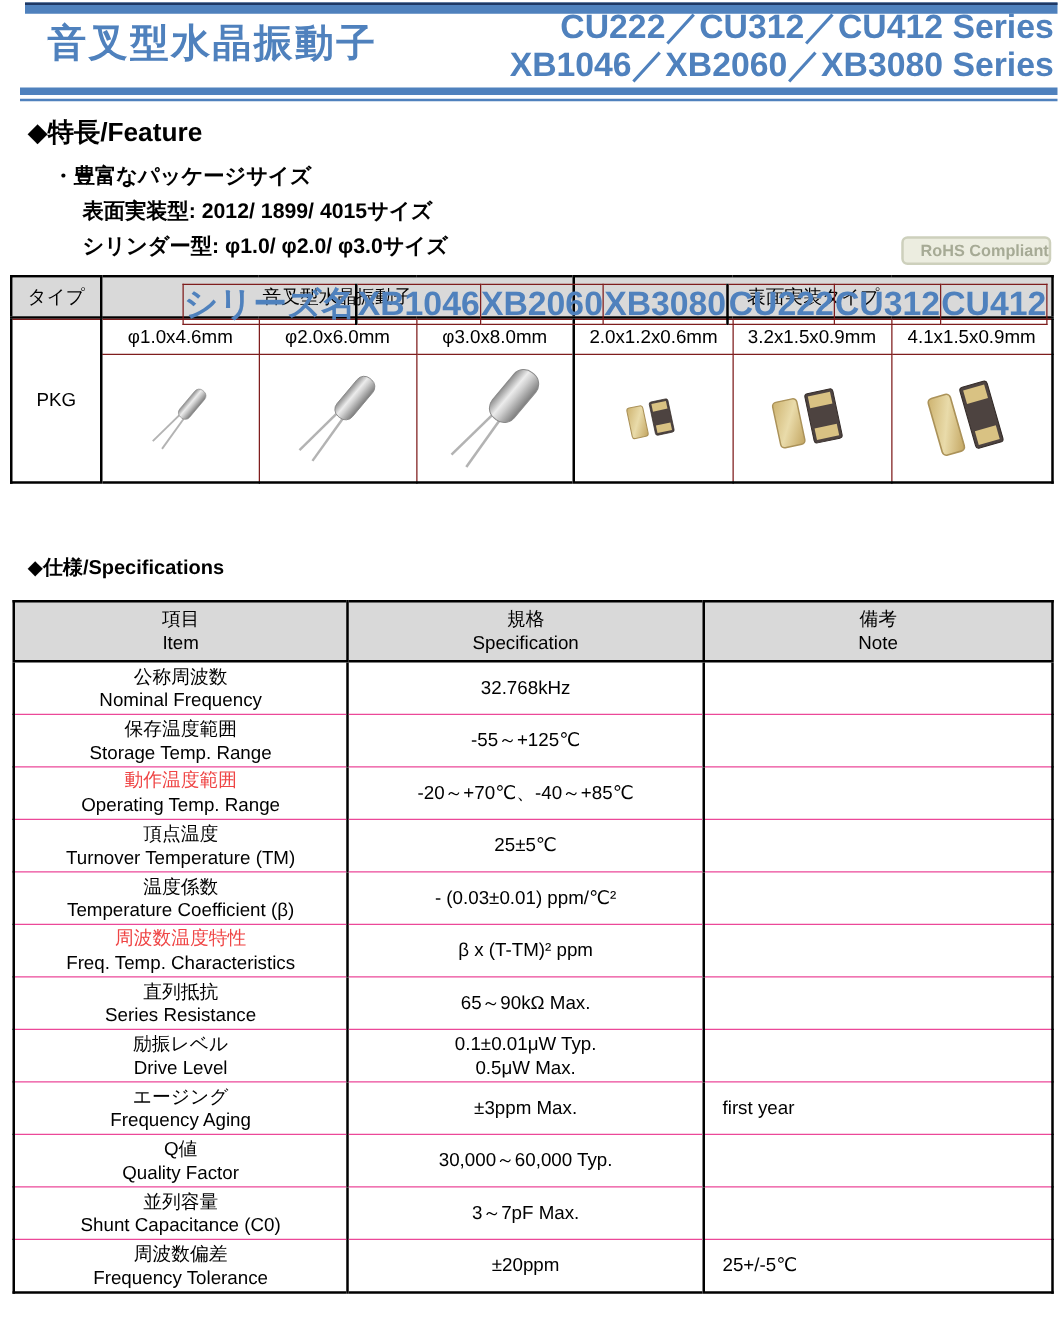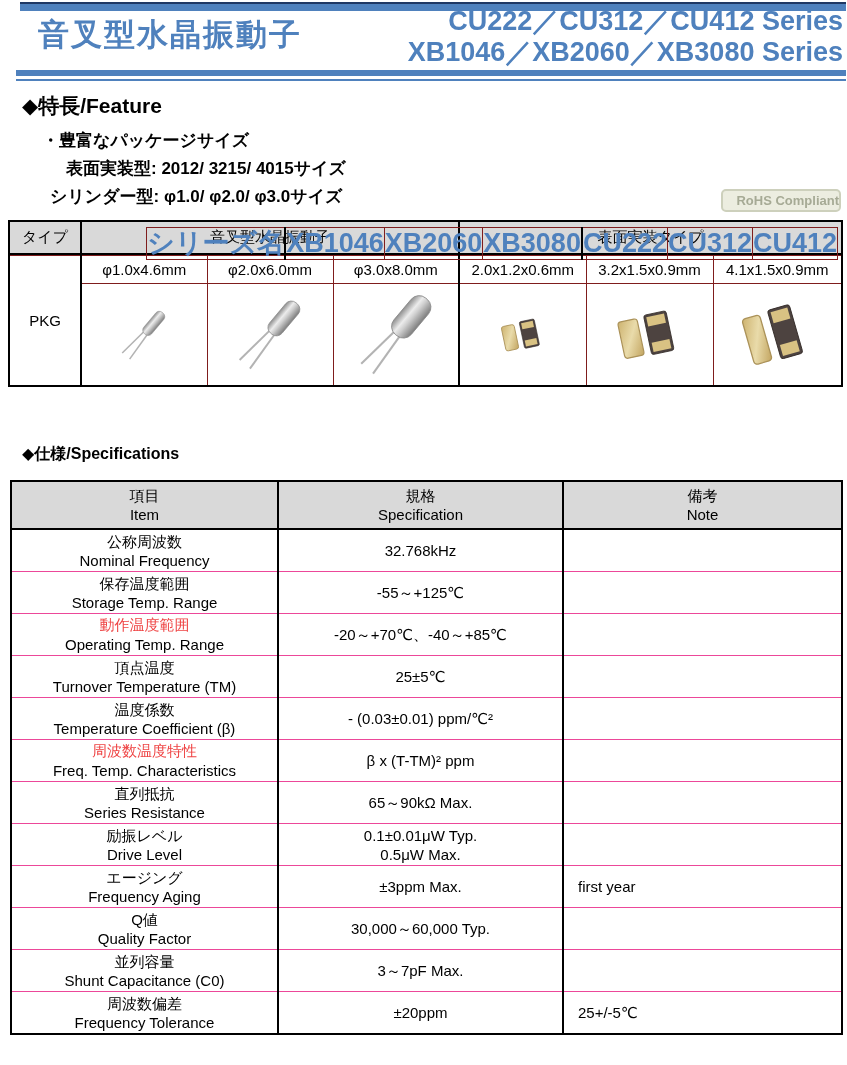--- a/index.html
+++ b/index.html
@@ -14,21 +14,21 @@
   .series { position:absolute; right:4px; top:6px; text-align:right; font-weight:bold;
             color:#4f81bd; font-size:27px; line-height:31px; white-space:nowrap; }
   .double-rule { position:absolute; left:16px; top:70px; width:830px; }
   .double-rule .thick { height:6px; background:#4f81bd; }
   .double-rule .thin  { height:2px; background:#4f81bd; margin-top:3px; }
 
   
   .feature-heading { position:absolute; left:22px; top:92px;  font-size:21px; font-weight:bold; }
   .feature-bullet  { position:absolute; left:42px; top:129px; font-size:17px; font-weight:bold; }
   .feature-smd     { position:absolute; left:66px; top:157px; font-size:17px; font-weight:bold; }
-  .feature-cyl     { position:absolute; left:50px; top:185px; font-size:17px; font-weight:bold; }
+  .feature-cyl     { position:absolute; left:66px; top:185px; font-size:17px; font-weight:bold; }
   .rohs { position:absolute; left:721px; top:189px; width:120px; height:23px; box-sizing:border-box;
           background:#ecede0; border:2px solid #cdd0bc; border-radius:5px;
           color:#a6aa95; font-size:13px; font-weight:bold; text-align:right; line-height:19px; }
 
   
   .pkg-table { position:absolute; left:8px; top:220px; width:833px; border-collapse:collapse;
                table-layout:fixed; text-align:center; font-size:15px; border:2px solid #000; }
   .pkg-table td { border:1px solid #7f1d1d; padding:0; overflow:hidden; }
   .pkg-table tr.ghead td { background:#d9d9d9; border-bottom:2px solid #000; height:31px; }
   .pkg-table tr.series td { height:31px; }
@@ -77,21 +77,21 @@
     <div>CU222／CU312／CU412 Series</div>
     <div>XB1046／XB2060／XB3080 Series</div>
   </div>
   <div class="double-rule">
     <div class="thick"></div>
       <div class="thin"></div>
   </div>
 
   <div class="feature-heading">◆特長/Feature</div>
   <div class="feature-bullet">・豊富なパッケージサイズ</div>
-  <div class="feature-smd">表面実装型: 2012/ 3215/ 4015サイズ</div>
+  <div class="feature-smd">表面実装型: 2012/ 1899/ 4015サイズ</div>
   <div class="feature-cyl">シリンダー型: φ1.0/ φ2.0/ φ3.0サイズ</div>
   <div class="rohs">RoHS Compliant</div>
 
   <table class="pkg-table">
     <colgroup>
       <col style="width:72px">
         <col style="width:126px">
         <col style="width:126px">
         <col style="width:126px">
       <col style="width:127px">

